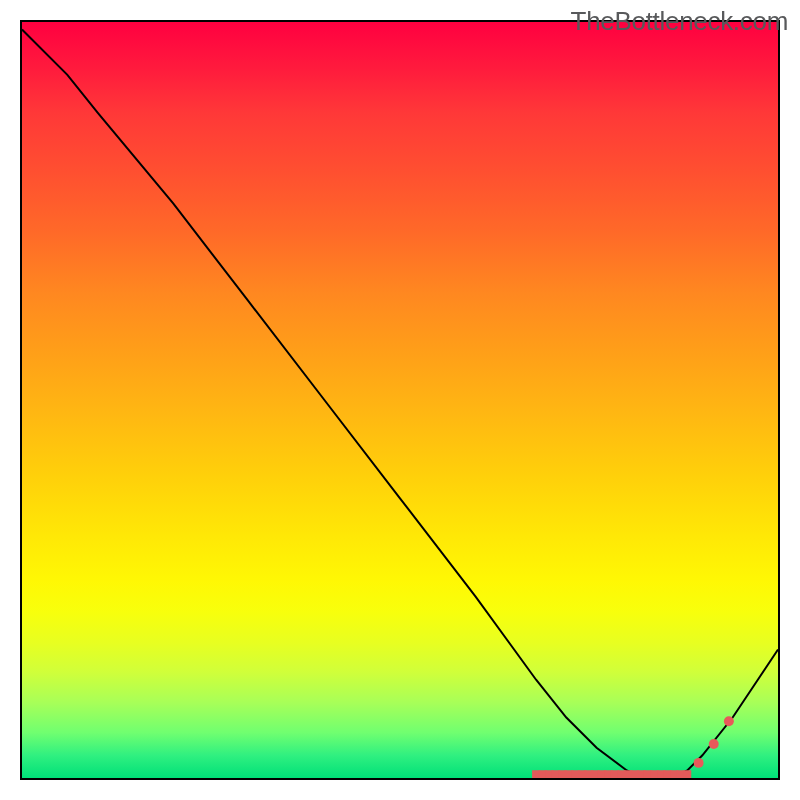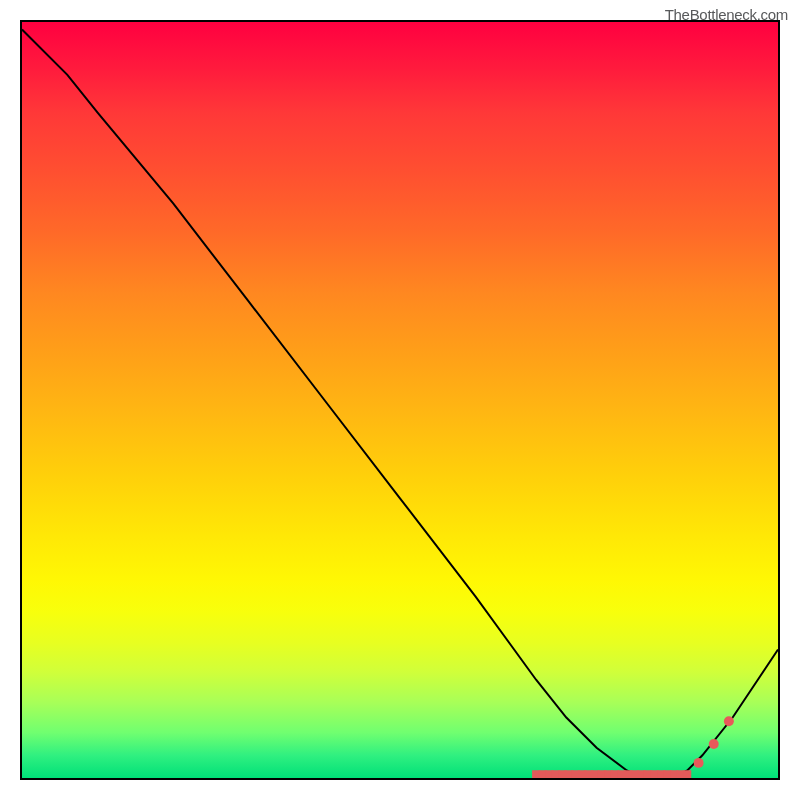--- a/index.html
+++ b/index.html
@@ -8,21 +8,21 @@
     height: 800px;
     position: relative;
     font-family: Arial, sans-serif;
     overflow: hidden;
     background: #fff;
   }
   .watermark {
     position: absolute;
     top: 6px;
     right: 12px;
-    font-size: 15px;
+    font-size: 26px;
     color: #58595b;
     font-weight: 400;
     z-index: 10;
     letter-spacing: -0.3px;
   }
   .plot-area {
     position: absolute;
     left: 20px;
     top: 20px;
     width: 760px;

